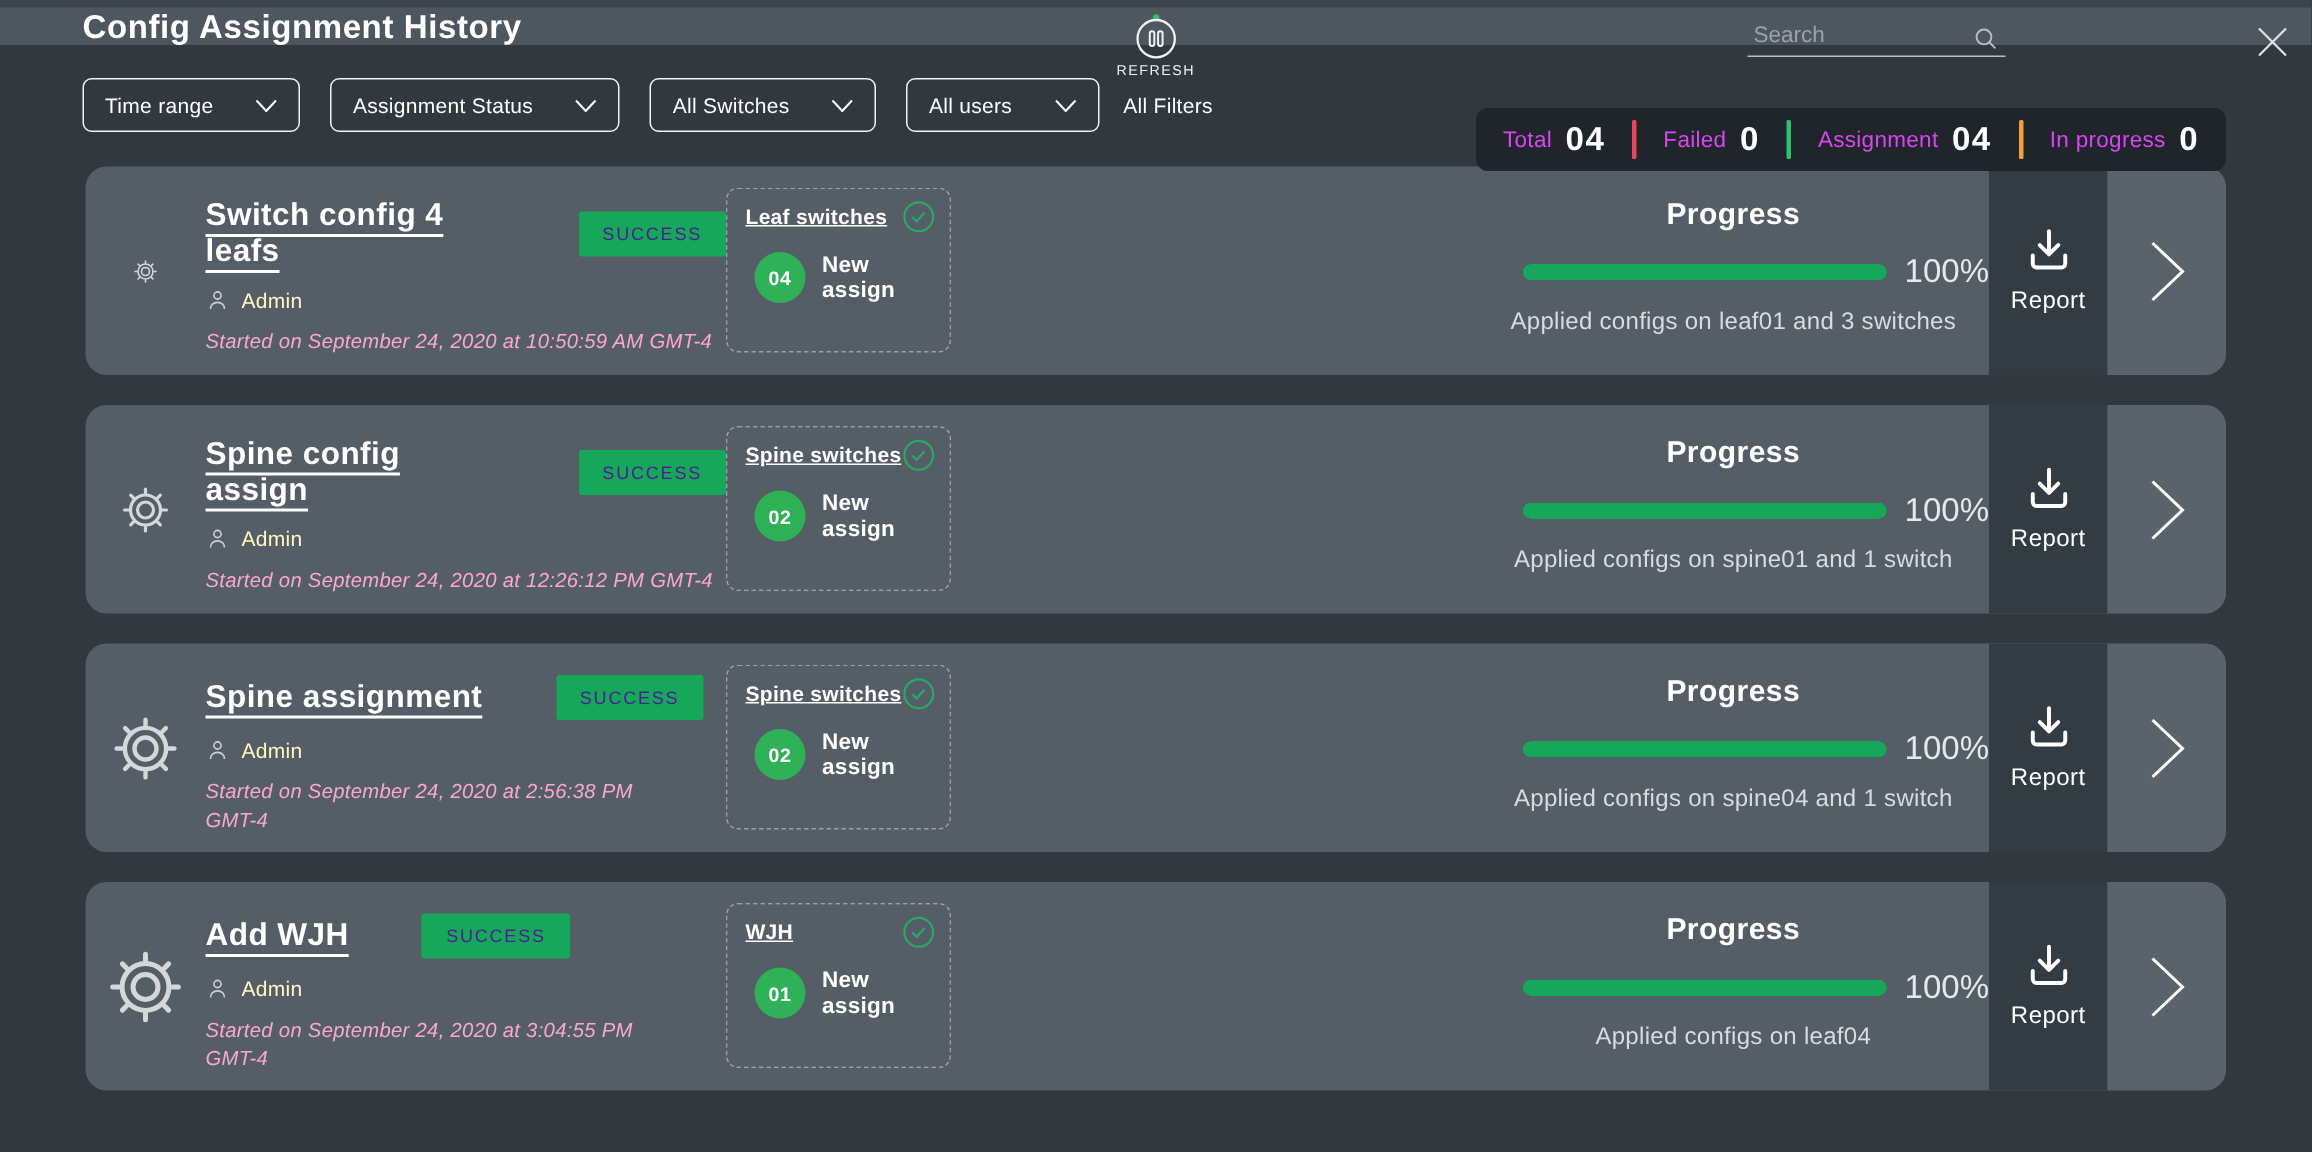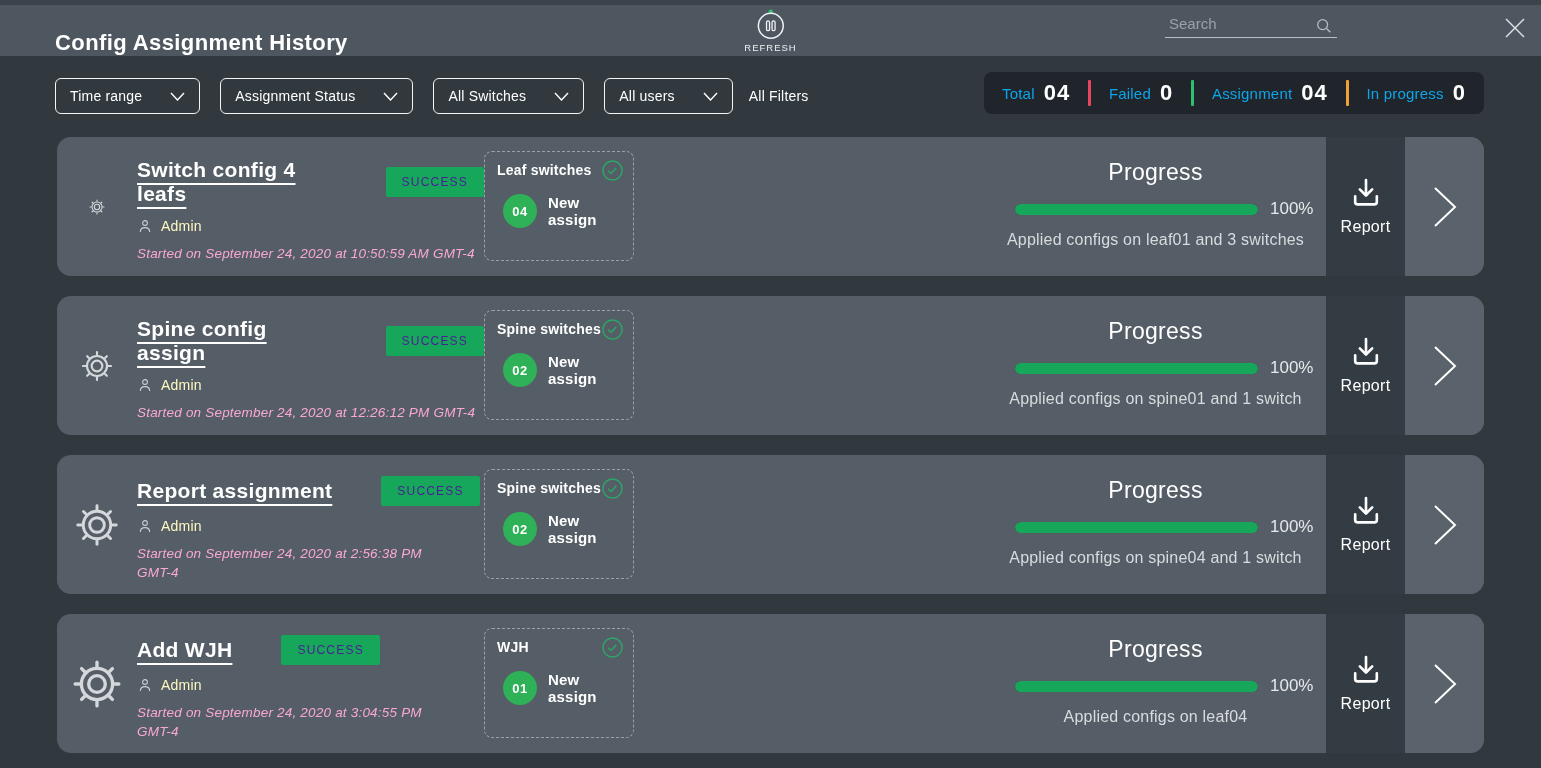--- a/index.html
+++ b/index.html
@@ -8,24 +8,24 @@
     background: var(--page-bg, #31383e);
     font-family: "Liberation Sans", sans-serif;
     color:#fff;
     position:relative;
     overflow:hidden;
   }
   svg { display:block; }
 
   
   .header {
-    height:56px;
+    height:30px;
     background: var(--header-bg, #4e575f);
     border-top:5px solid var(--header-top, #3c434a);
-    display:flex; align-items:flex-end;
+    display:flex; align-items:flex-start;
     position:relative;
   }
   .page-title {
     padding-left:55px;
     font-size:22px; font-weight:bold; letter-spacing:0.4px; color:#fff;
   }
   .refresh-wrap {
     position:absolute; left:50%; transform:translateX(-50%); top:2px;
     display:flex; flex-direction:column; align-items:center;
     background:none; border:none; color:#f0f2f4; cursor:pointer;
@@ -63,21 +63,21 @@
   
   .stats-bar {
     position:absolute; top:72px; right:57px;
     width:500px; height:42px;
     background: var(--stats-bg, #1f252b);
     border-radius:8px;
     display:flex; align-items:center; padding:0 18px;
     justify-content:space-between;
   }
   .stat { display:flex; align-items:center; }
-  .stat-label { font-size:15px; color:#0ea5e9; letter-spacing:0.2px; }
+  .stat-label { font-size:15px; color:#d946ef; letter-spacing:0.2px; }
   .stat-value { font-size:22px; font-weight:bold; color:#fff; margin-left:9px; letter-spacing:1px; }
   .stat-divider { width:3px; height:26px; border-radius:1px; }
   .div-red    { background: var(--failed-red, #e8465f); }
   .div-green  { background: var(--succeeded-green, #2dc16d); }
   .div-orange { background: var(--inprogress-orange, #f0a13c); }
 
   
   .cards { margin:23px 57px 0; }
   .card {
     height:139px; background: var(--card-bg, #555e66);
@@ -105,43 +105,43 @@
     margin-top:11px; font-style:italic; color:#f9a8d4; font-size:13.5px;
     line-height:1.4; max-width:355px; letter-spacing:0.2px;
   }
   .ts-narrow { max-width:288px; }
 
   .dash-zone { width:150px; flex-shrink:0; padding-top:14px; }
   .dash-box {
     border:1px dashed #99a0a6; border-radius:8px; height:110px;
     padding:10px 12px; position:relative;
   }
-  .dash-label { font-size:14px; font-weight:bold; letter-spacing:0.2px; }
+  .dash-label { font-size:14px; font-weight:bold; letter-spacing:0.2px;text-decoration:underline; }
   .dash-check { position:absolute; top:7px; right:9px; }
   .dash-body { display:flex; align-items:center; gap:11px; margin-top:16px; margin-left:6px; }
   .count-badge {
     width:34px; height:34px; border-radius:50%; flex-shrink:0;
     background: var(--count-green, #2eb157);
     display:flex; align-items:center; justify-content:center;
     font-size:13px; font-weight:bold; letter-spacing:0.5px; color:#fff;
   }
   .action-label { font-size:15px; font-weight:bold; line-height:1.15; width:54px; letter-spacing:0.2px; }
 
   .spacer { flex:1; }
 
   .progress-zone {
     width:341px; flex-shrink:0;
     display:flex; flex-direction:column; justify-content:center; align-items:center;
     padding-bottom:4px;
   }
-  .progress-title { font-size:23px; font-weight:normal; letter-spacing:0.3px; }
+  .progress-title { font-size:20px; font-weight:bold; letter-spacing:0.3px; }
   .bar-row { display:flex; align-items:center; width:100%; padding-left:30px; margin-top:13px; }
   .bar-track { width:243px; height:11px; border-radius:6px; background:#454e55; overflow:hidden; }
   .bar-fill { width:100%; height:100%; background: var(--accent-green, #16a75b); border-radius:6px; }
-  .bar-pct { font-size:17px; color:#e6e9eb; margin-left:12px; }
+  .bar-pct { font-size:22px; color:#e6e9eb; margin-left:12px; }
   .applied { margin-top:11px; font-size:16px; color:#d8dcdf; text-align:center; line-height:1.25; max-width:300px; letter-spacing:0.2px; }
 
   .report-col {
     width:79px; flex-shrink:0; background: var(--report-bg, #333c43);
     display:flex; flex-direction:column; align-items:center; justify-content:center; gap:7px;
     border:none; cursor:pointer; color:#fff; font-family:"Liberation Sans", sans-serif;
   }
   .report-label { font-size:16px; letter-spacing:0.3px; }
   .chevron-col {
     width:79px; flex-shrink:0; background: var(--chevron-bg, #5a636b);
@@ -387,21 +387,21 @@
         <line x1="24" y1="41" x2="24" y2="45"></line>
           <line x1="12" y1="36" x2="9.2" y2="38.8"></line>
         <line x1="7" y1="24" x2="3" y2="24"></line>
           <line x1="12" y1="12" x2="9.2" y2="9.2"></line>
         <line x1="24" y1="7" x2="24" y2="3"></line>
           <line x1="36" y1="12" x2="38.8" y2="9.2"></line>
       </svg>
     </div>
     <div class="info-zone">
       <div class="title-row">
-        <a class="card-title">Report assignment</a>
+        <a class="card-title">Spine assignment</a>
         <span class="status-badge">SUCCESS</span>
       </div>
       <div class="user-row">
         <svg width="16" height="16" viewBox="0 0 24 24" fill="none" stroke="#ccd1d5" stroke-width="1.6">
             <circle cx="12" cy="7.5" r="3.6"></circle>
             <path d="M5 21c0-4 3.1-6.6 7-6.6s7 2.6 7 6.6"></path>
           </svg>
         <span>Admin</span>
       </div>
       <div class="started ts-narrow">Started on September 24, 2020 at 2:56:38 PM GMT-4</div>

